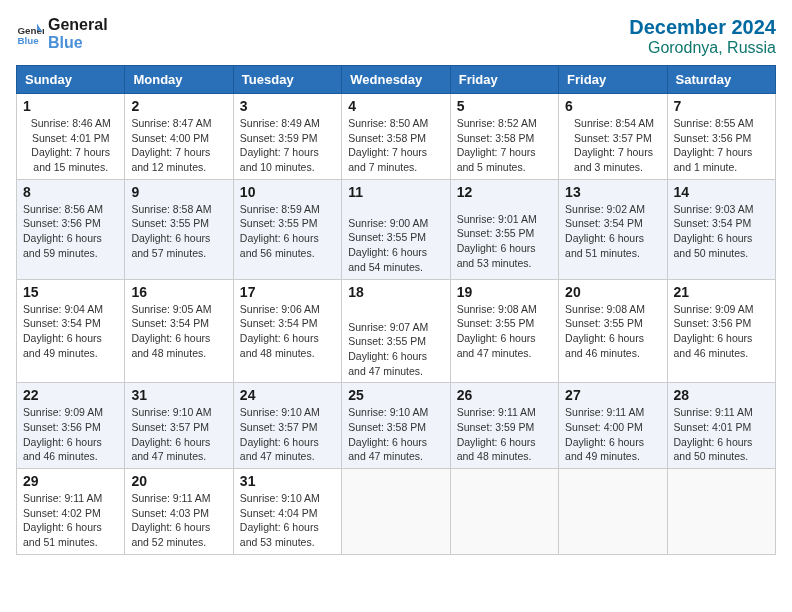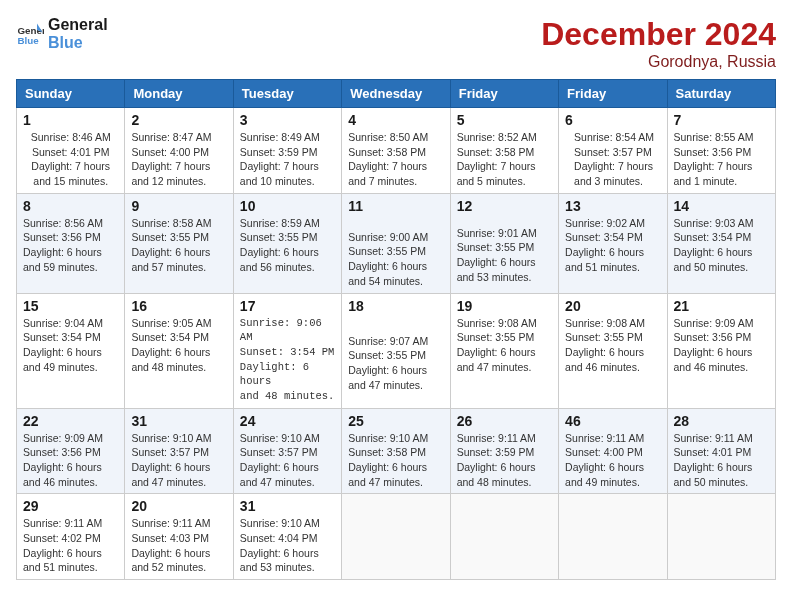--- a/index.html
+++ b/index.html
@@ -22,27 +22,27 @@
       gap: 4px;
     }
     .logo-icon {
       width: 28px;
       height: 28px;
     }
     .title-area {
       text-align: right;
     }
     .month-title {
-      font-size: 32px;
+      font-size: 20px;
       font-weight: bold;
-      color: #b91c1c;
+      color: #0369a1;
     }
     .location-title {
       font-size: 16px;
-      color: #7f1d1d;
+      color: #0f766e;
     }
     .calendar-table {
       width: 100%;
       border-collapse: collapse;
       font-size: 11px;
     }
     .calendar-table th {
       background-color: #2970b8;
       color: #fff;
       text-align: left;
@@ -227,21 +227,21 @@
         </td>
         <td>
           <span class="day-number">16</span>
           <div class="day-info" style="white-space: pre-line;">Sunrise: 9:05 AM
 Sunset: 3:54 PM
 Daylight: 6 hours
 and 48 minutes.</div>
         </td>
         <td>
           <span class="day-number">17</span>
-          <div class="day-info" style="white-space: pre-line; font-family: Liberation Mono, monospace;">Sunrise: 9:06 AM
+          <div class="day-info" style="white-space: pre-line;">Sunrise: 9:06 AM
 Sunset: 3:54 PM
 Daylight: 6 hours
 and 48 minutes.</div>
         </td>
         <td>
           <span class="day-number">18</span>
           <div class="day-info" style="white-space: pre-line; margin-top: 20px;">Sunrise: 9:07 AM
 Sunset: 3:55 PM
 Daylight: 6 hours
 and 47 minutes.</div>
@@ -298,21 +298,21 @@
 and 47 minutes.</div>
         </td>
         <td>
           <span class="day-number">26</span>
           <div class="day-info" style="white-space: pre-line;">Sunrise: 9:11 AM
 Sunset: 3:59 PM
 Daylight: 6 hours
 and 48 minutes.</div>
         </td>
         <td>
-          <span class="day-number">46</span>
+          <span class="day-number">27</span>
           <div class="day-info" style="white-space: pre-line;">Sunrise: 9:11 AM
 Sunset: 4:00 PM
 Daylight: 6 hours
 and 49 minutes.</div>
         </td>
         <td>
           <span class="day-number">28</span>
           <div class="day-info" style="white-space: pre-line;">Sunrise: 9:11 AM
 Sunset: 4:01 PM
 Daylight: 6 hours

